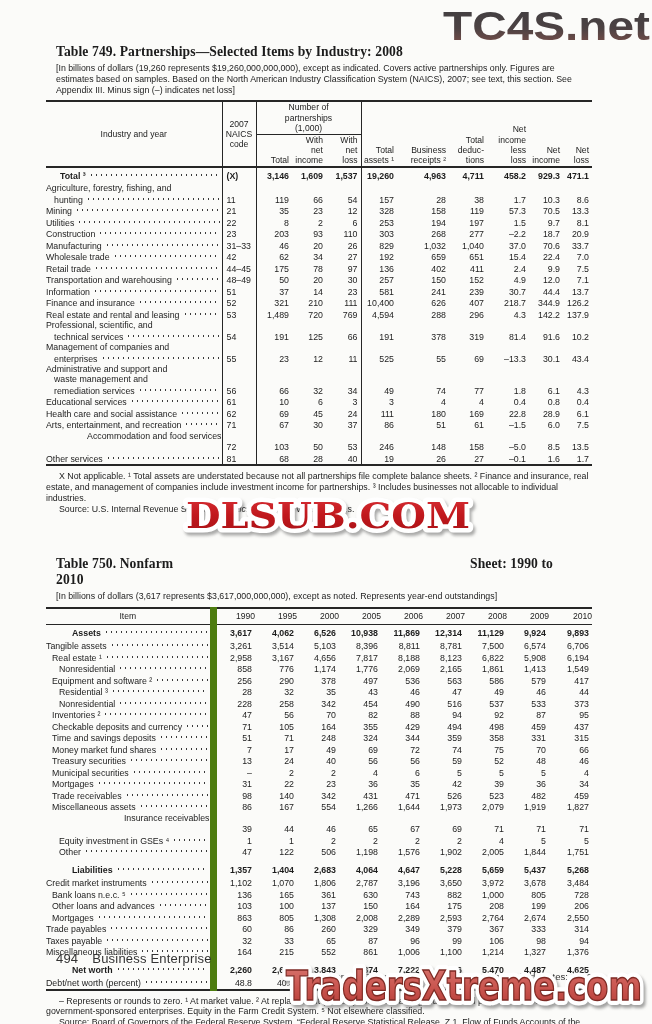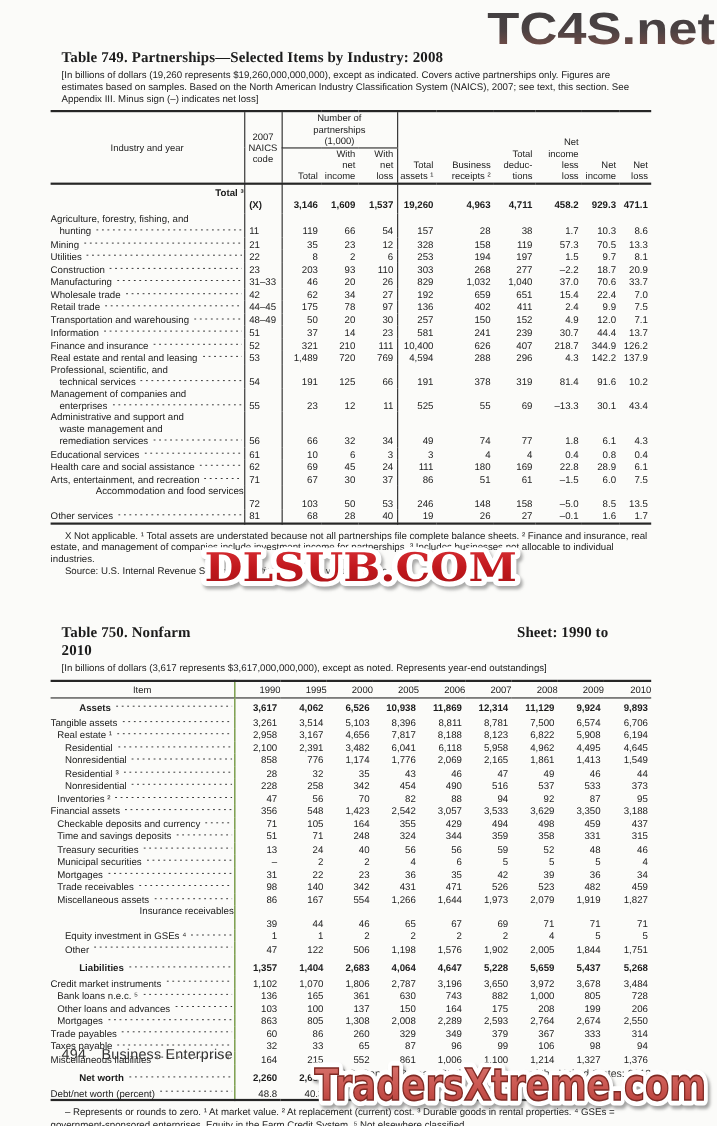--- a/index.html
+++ b/index.html
@@ -37,21 +37,21 @@
   .t749 .hright{text-align:right;padding-right:3px;}
   .t749 .grp{text-align:center;vertical-align:bottom;border-bottom:1px solid #262626;
              border-left:1px solid #262626;}
   .t749 .vl{border-left:1px solid #262626;}
   .t749 td.naics{text-align:left;padding-left:4px;border-left:1px solid #262626;white-space:nowrap;}
   
   .t750{border-top:2px solid #262626;border-bottom:2px solid #262626;}
   .t750 thead{border-bottom:1.5px solid #262626;}
   .t750 thead th{padding:2px 0 2px 0;}
   .t750 .hcenter{text-align:center;}
-  .t750 td:nth-child(2),.t750 th:nth-child(2){border-left:1px solid #4d7c0f;}
+  .t750 td:nth-child(2),.t750 th:nth-child(2){border-left:7px solid #4d7c0f;}
   .t750 tbody tr:first-child td{padding-top:2px;}
   
   .fnote{font-size:8.8px;line-height:10.8px;margin:5px 0 0 0;text-indent:13px;color:#222;}
   .fnote.src{margin-top:0;}
   .ital{font-style:italic;}
   
   .pagefoot{position:absolute;left:56px;top:951px;font-size:13px;color:#333;
             letter-spacing:.2px;}
   .pagefoot .pn{margin-right:14px;}
   .census{position:absolute;right:60px;top:971px;font-size:9.6px;color:#333;}
@@ -116,21 +116,21 @@
 net
 income</th>
         <th class="hright pre">With
 net
 loss</th>
       </tr>
     </thead>
     <tbody id="t749-body">
         <tr class="bold">
           <td class="lcell">
-            <div class="lline" style="padding-left: 14px; flex-direction: column;">
+            <div class="lline" style="padding-left: 14px;">
               <span class="txt">Total ³</span>
               <span class="dots"></span>
             </div>
           </td>
           <td class="naics">(X)</td>
           <td class="num vl">3,146</td>
           <td class="num">1,609</td>
           <td class="num">1,537</td>
           <td class="num vl">19,260</td>
           <td class="num">4,963</td>
@@ -585,53 +585,53 @@
           <td class="num">7,817</td>
           <td class="num">8,188</td>
           <td class="num">8,123</td>
           <td class="num">6,822</td>
           <td class="num">5,908</td>
           <td class="num">6,194</td>
         </tr>
         <tr>
           <td class="lcell">
             <div class="lline" style="padding-left: 13px;">
-              <span class="txt">Residential</span>
-              <span class="dots"></span>
-            </div>
-          </td>
-          <td class="num">2,100</td>
-          <td class="num">2,391</td>
-          <td class="num">3,482</td>
-          <td class="num">6,041</td>
-          <td class="num">6,118</td>
-          <td class="num">5,958</td>
-          <td class="num">4,962</td>
-          <td class="num">4,495</td>
-          <td class="num">4,645</td>
-        </tr>
-        <tr>
-          <td class="lcell">
-            <div class="lline" style="padding-left: 13px;">
               <span class="txt">Nonresidential</span>
               <span class="dots"></span>
             </div>
           </td>
           <td class="num">858</td>
           <td class="num">776</td>
           <td class="num">1,174</td>
           <td class="num">1,776</td>
           <td class="num">2,069</td>
           <td class="num">2,165</td>
           <td class="num">1,861</td>
           <td class="num">1,413</td>
           <td class="num">1,549</td>
         </tr>
         <tr>
           <td class="lcell">
+            <div class="lline" style="padding-left: 6px;">
+              <span class="txt">Equipment and software ²</span>
+              <span class="dots"></span>
+            </div>
+          </td>
+          <td class="num">256</td>
+          <td class="num">290</td>
+          <td class="num">378</td>
+          <td class="num">497</td>
+          <td class="num">536</td>
+          <td class="num">563</td>
+          <td class="num">586</td>
+          <td class="num">579</td>
+          <td class="num">417</td>
+        </tr>
+        <tr>
+          <td class="lcell">
             <div class="lline" style="padding-left: 13px;">
               <span class="txt">Residential ³</span>
               <span class="dots"></span>
             </div>
           </td>
           <td class="num">28</td>
           <td class="num">32</td>
           <td class="num">35</td>
           <td class="num">43</td>
           <td class="num">46</td>
@@ -669,37 +669,20 @@
           <td class="num">70</td>
           <td class="num">82</td>
           <td class="num">88</td>
           <td class="num">94</td>
           <td class="num">92</td>
           <td class="num">87</td>
           <td class="num">95</td>
         </tr>
         <tr>
           <td class="lcell">
-            <div class="lline" style="padding-left: 0px;">
-              <span class="txt">Financial assets</span>
-              <span class="dots"></span>
-            </div>
-          </td>
-          <td class="num">356</td>
-          <td class="num">548</td>
-          <td class="num">1,423</td>
-          <td class="num">2,542</td>
-          <td class="num">3,057</td>
-          <td class="num">3,533</td>
-          <td class="num">3,629</td>
-          <td class="num">3,350</td>
-          <td class="num">3,188</td>
-        </tr>
-        <tr>
-          <td class="lcell">
             <div class="lline" style="padding-left: 6px;">
               <span class="txt">Checkable deposits and currency</span>
               <span class="dots"></span>
             </div>
           </td>
           <td class="num">71</td>
           <td class="num">105</td>
           <td class="num">164</td>
           <td class="num">355</td>
           <td class="num">429</td>
@@ -717,20 +700,37 @@
           </td>
           <td class="num">51</td>
           <td class="num">71</td>
           <td class="num">248</td>
           <td class="num">324</td>
           <td class="num">344</td>
           <td class="num">359</td>
           <td class="num">358</td>
           <td class="num">331</td>
           <td class="num">315</td>
+        </tr>
+        <tr>
+          <td class="lcell">
+            <div class="lline" style="padding-left: 6px;">
+              <span class="txt">Money market fund shares</span>
+              <span class="dots"></span>
+            </div>
+          </td>
+          <td class="num">7</td>
+          <td class="num">17</td>
+          <td class="num">49</td>
+          <td class="num">69</td>
+          <td class="num">72</td>
+          <td class="num">74</td>
+          <td class="num">75</td>
+          <td class="num">70</td>
+          <td class="num">66</td>
         </tr>
         <tr>
           <td class="lcell">
             <div class="lline" style="padding-left: 6px;">
               <span class="txt">Treasury securities</span>
               <span class="dots"></span>
             </div>
           </td>
           <td class="num">13</td>
           <td class="num">24</td>

